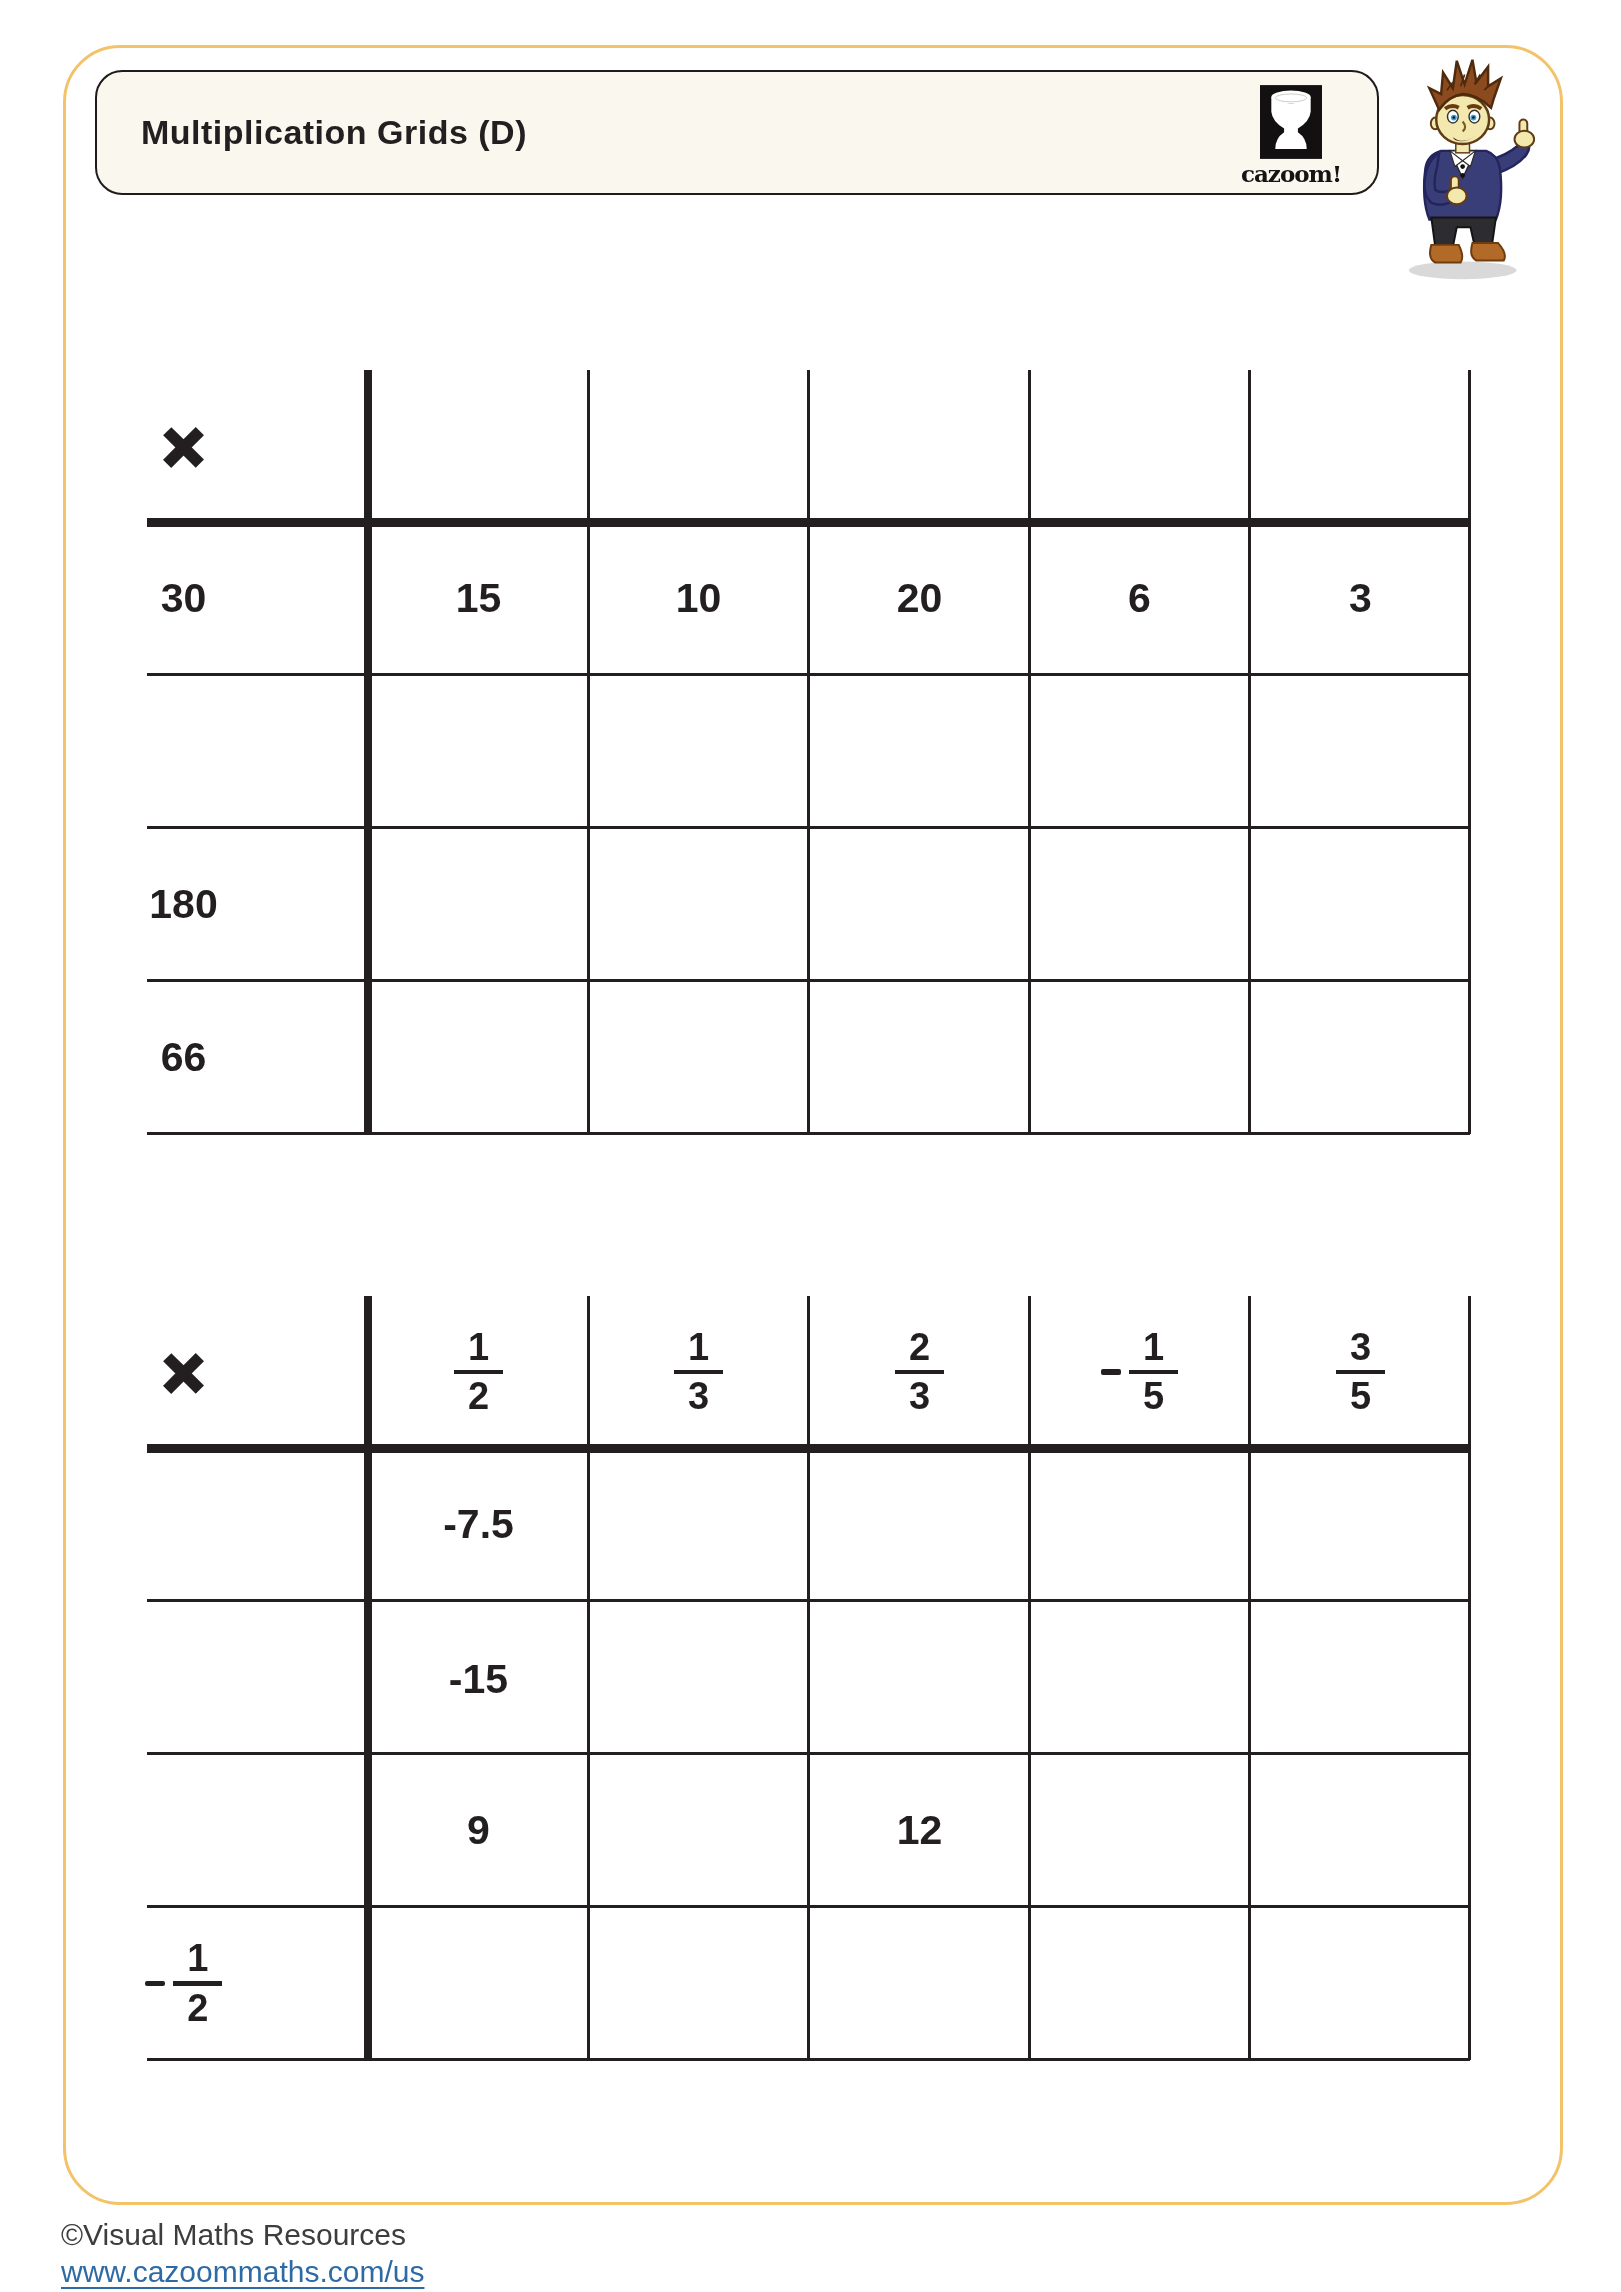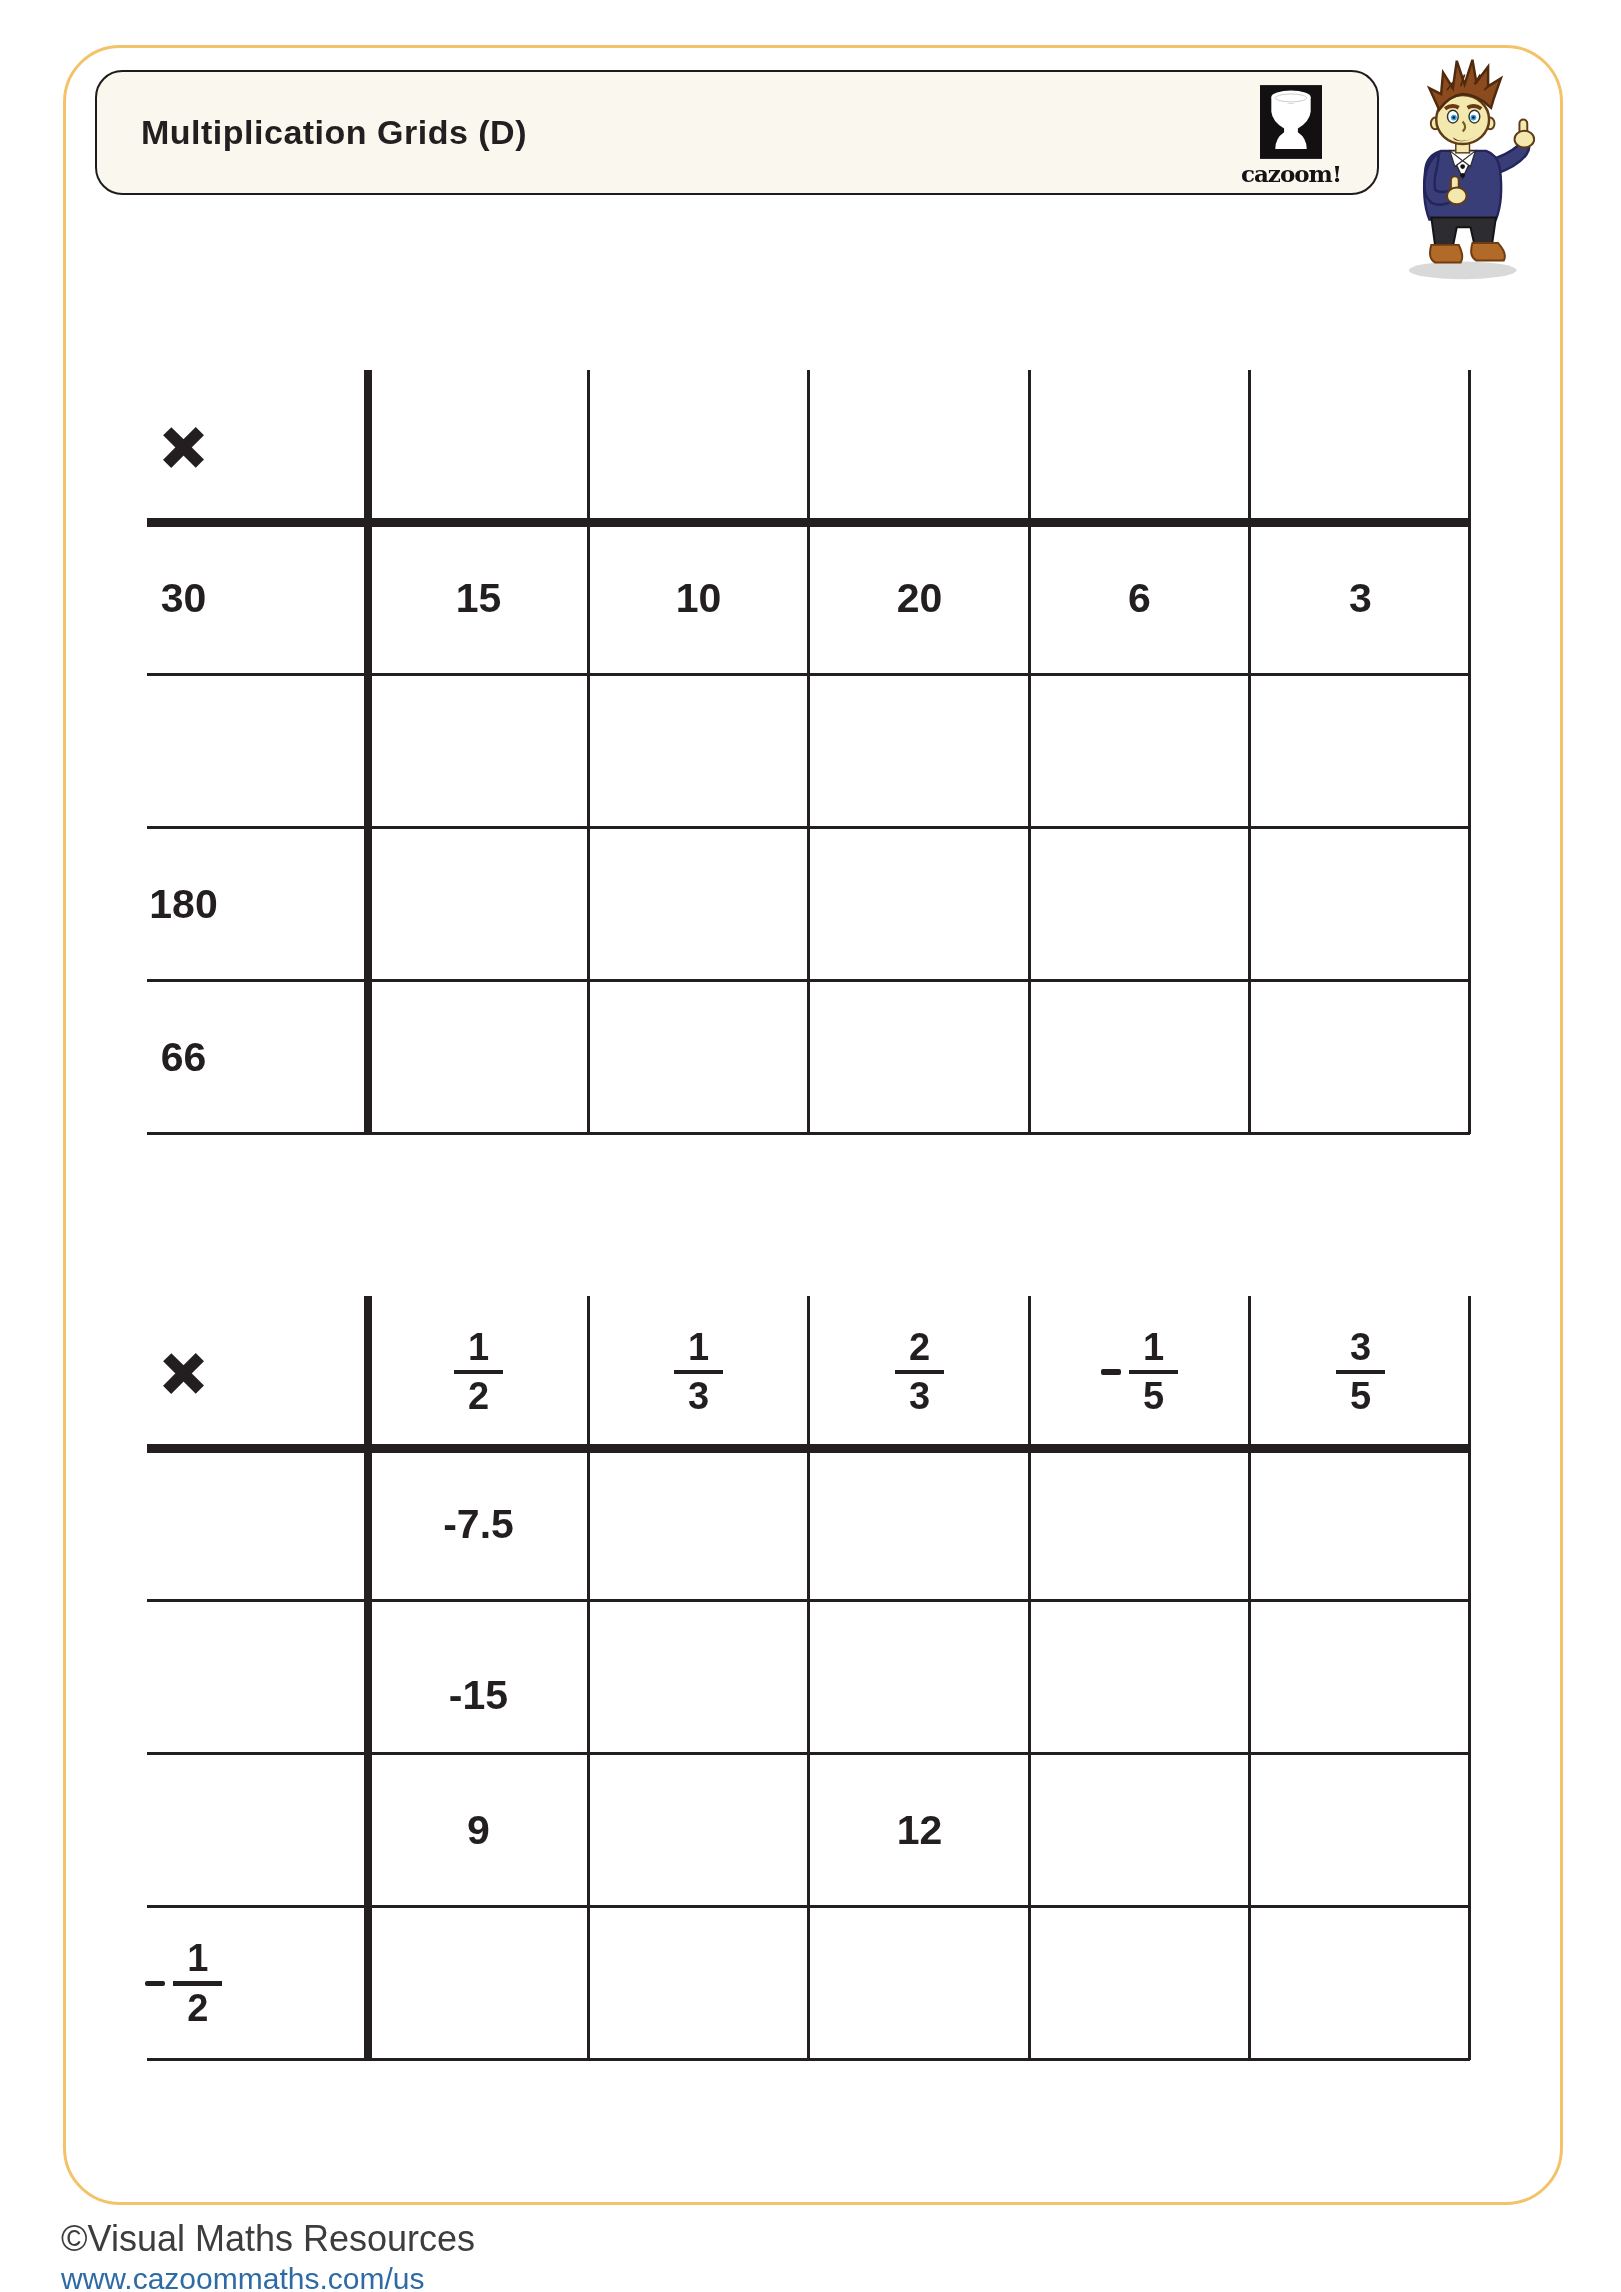--- a/index.html
+++ b/index.html
@@ -27,21 +27,21 @@
   .hline{position:absolute;height:2.9px;background:#231f20;}
   .hline.thick{height:8.8px;}
   .val{font-size:41px;font-weight:bold;color:#231f20;}
   .op{font-size:71px;font-weight:bold;line-height:1;color:#231f20;-webkit-text-stroke:3.9px #231f20;}
   .frac{display:flex;align-items:center;gap:7.8px;}
   .frac .minus{width:20.6px;height:5.9px;background:#231f20;border-radius:2px;}
   .frac .stack{display:flex;flex-direction:column;align-items:center;}
   .frac .fnum,.frac .fden{font-size:38px;font-weight:bold;line-height:1.08;color:#231f20;}
   .frac .bar{width:49px;height:4.9px;background:#231f20;margin:2px 0;}
   .footer{position:absolute;left:61px;top:2217px;line-height:1.23;}
-  .copyright{font-size:36px;color:#3d3d3d;}
+  .copyright{font-size:30px;color:#3d3d3d;}
   .weblink{font-size:30px;color:#2e6ba5;text-decoration:underline;text-underline-offset:4.9px;
         text-decoration-thickness:2px;cursor:pointer;display:inline-block;}
 </style>
 </head>
 <body>
 
 <div class="page">
 
   <div class="accent-border"></div>
 
@@ -279,21 +279,21 @@
         <span></span>
       </div>
       <div class="cell" style="left: 1103px; top: 152px; width: 221px; height: 153px;">
         <span></span>
       </div>
       <div class="cell hdrcol" style="left: 0px; top: 305px; width: 221px; height: 153px;">
         <div class="labelbox">
           <span></span>
         </div>
       </div>
-      <div class="cell" style="left: 221px; top: 323px; width: 221px; height: 153px;">
+      <div class="cell" style="left: 221px; top: 307px; width: 221px; height: 153px;">
         <span class="val">-15</span>
       </div>
       <div class="cell" style="left: 441px; top: 305px; width: 221px; height: 153px;">
         <span></span>
       </div>
       <div class="cell" style="left: 662px; top: 305px; width: 221px; height: 153px;">
         <span></span>
       </div>
       <div class="cell" style="left: 882px; top: 305px; width: 221px; height: 153px;">
         <span></span>

